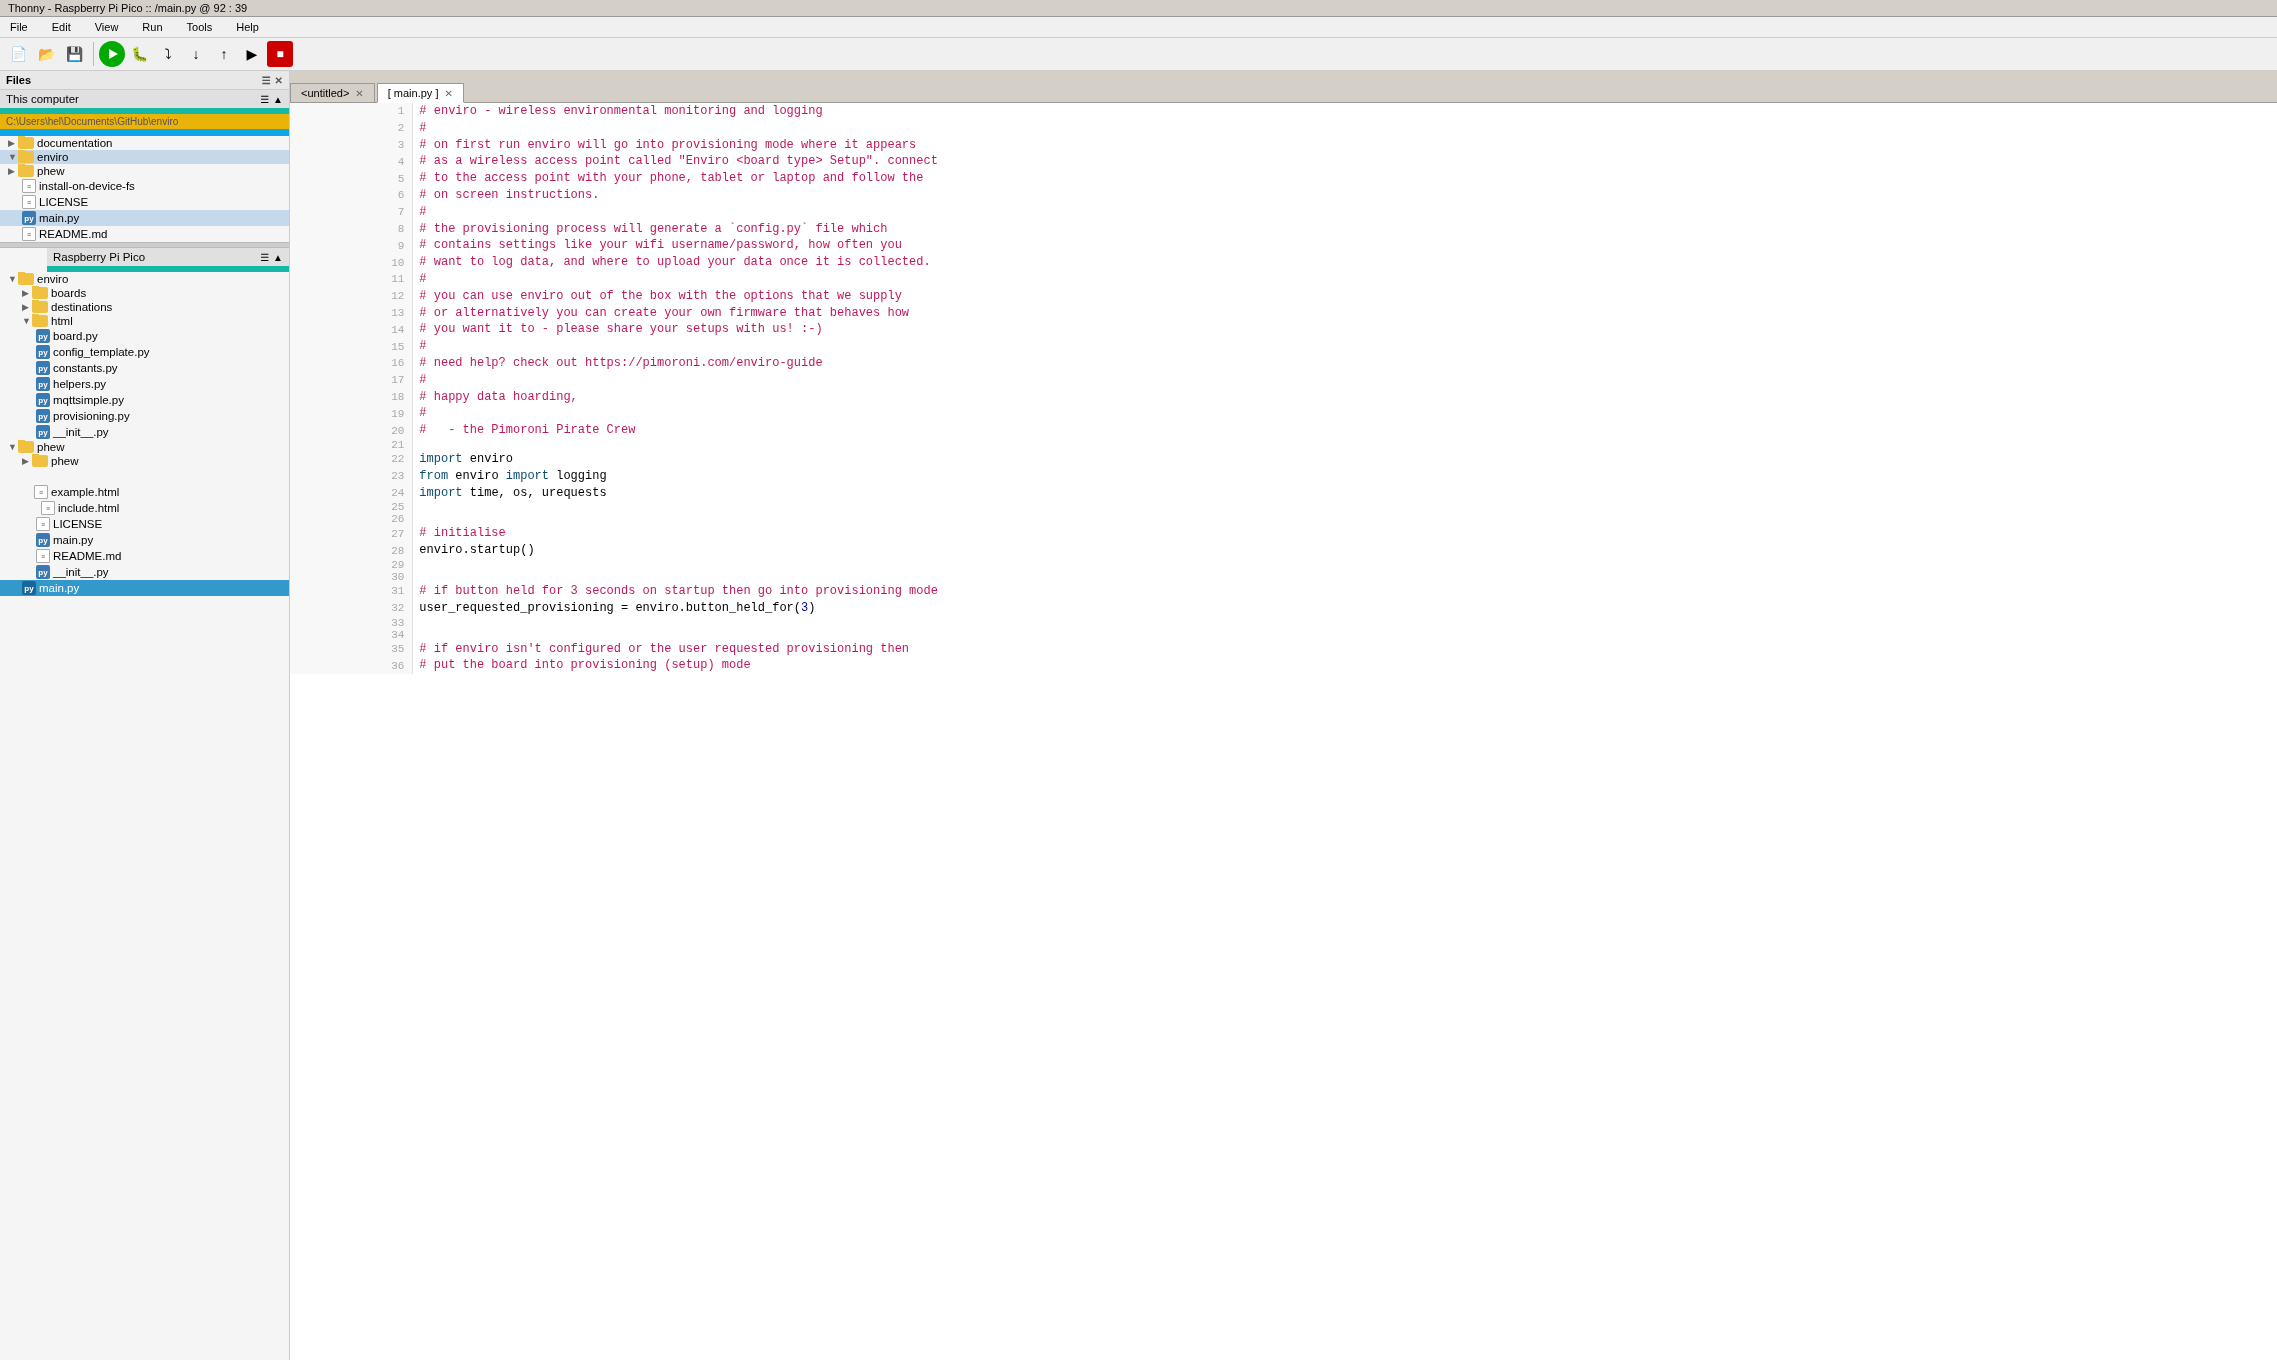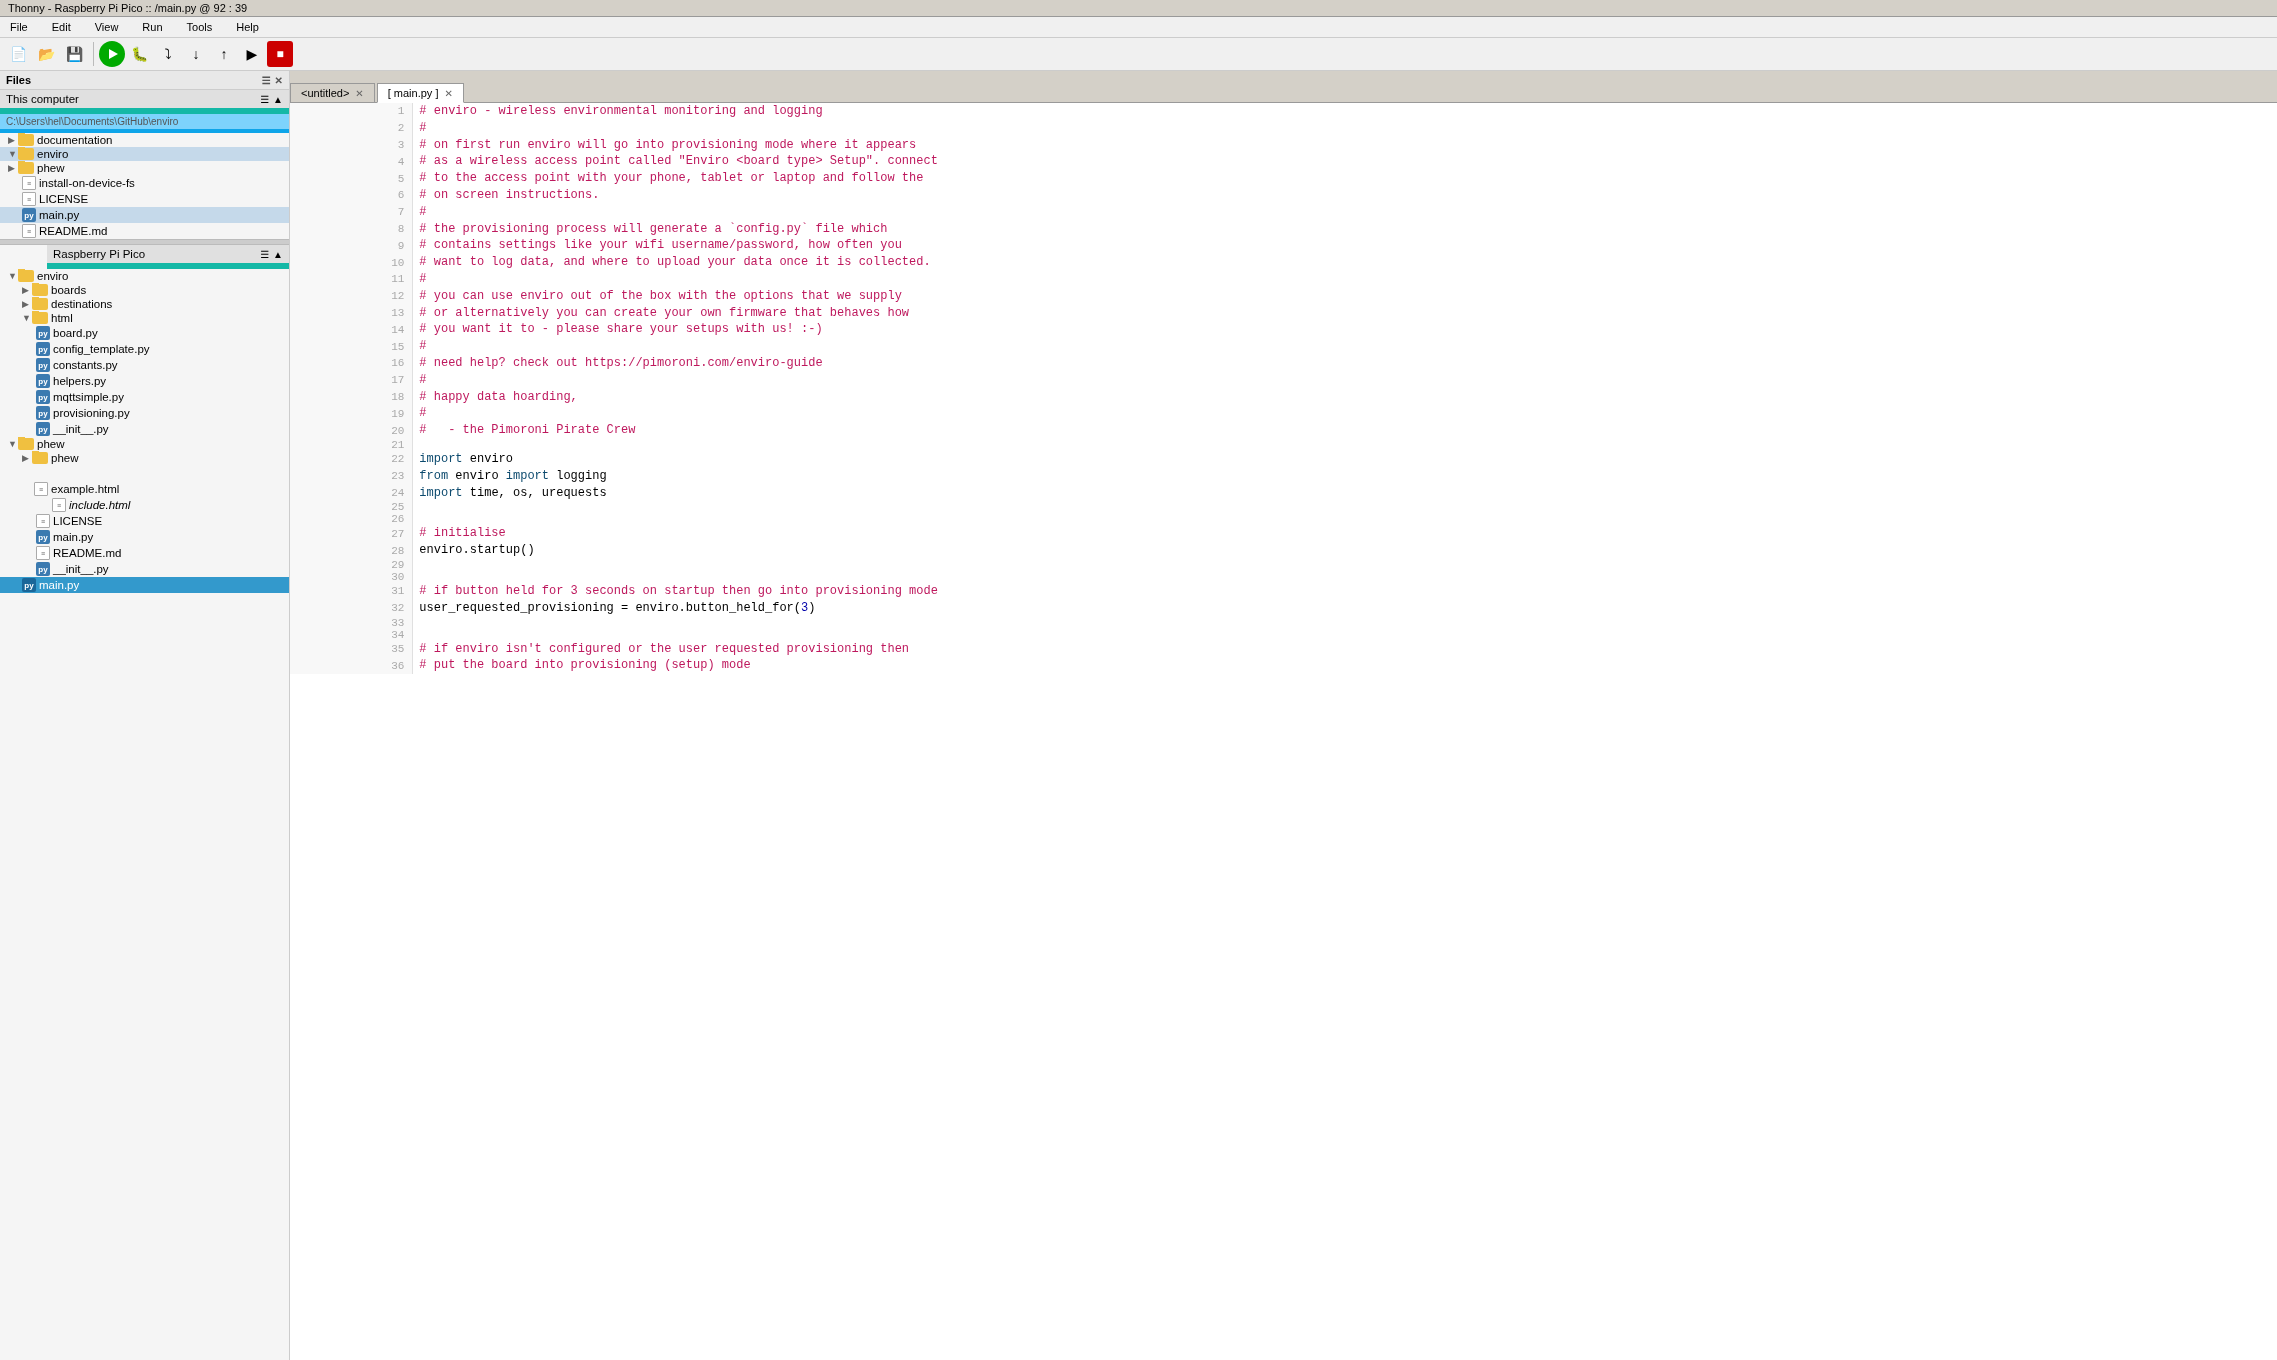--- a/index.html
+++ b/index.html
@@ -358,21 +358,21 @@
     <div id="file-tree">
 
       <div>
         <div class="panel-section-header">
           <span>This computer</span>
           <div style="display:flex;gap:4px;">
             <span style="font-size:10px;cursor:pointer;">☰</span>
             <span style="font-size:10px;cursor:pointer;">▲</span>
           </div>
         </div>
-        <div style="padding:2px 4px 2px 6px; font-size:10px; color:#555; background:#7dd3fc; border-bottom:4px solid #0ea5e9;">C:\Users\hel\Documents\GitHub\enviro</div>
+        <div style="padding:2px 4px 2px 6px; font-size:10px; color:#555; background:#eab308; border-bottom:7px solid #0ea5e9;">C:\Users\hel\Documents\GitHub\enviro</div>
 
         <div class="tree-section">
 
           <div class="tree-item" style="padding-left:8px;">
             <span class="expand-triangle">▶</span>
             <span class="folder-icon"></span>
             <span>documentation</span>
           </div>
 
           <div class="tree-item selected" style="padding-left:8px;">
@@ -491,21 +491,21 @@
             <span class="expand-triangle">▶</span>
             <span class="folder-icon"></span>
             <span>phew</span>
           </div>
 
           <div class="tree-item" style="padding-left:34px;margin-top:16px;">
             <span class="text-icon">≡</span>
             <span>example.html</span>
           </div>
 
-          <div class="tree-item" style="padding-left:52px;font-style:italic;">
+          <div class="tree-item" style="padding-left:41px;">
             <span class="text-icon">≡</span>
             <span>include.html</span>
           </div>
 
           <div class="tree-item" style="padding-left:36px;">
             <span class="text-icon">≡</span>
             <span>LICENSE</span>
           </div>
 
           <div class="tree-item" style="padding-left:36px;">

